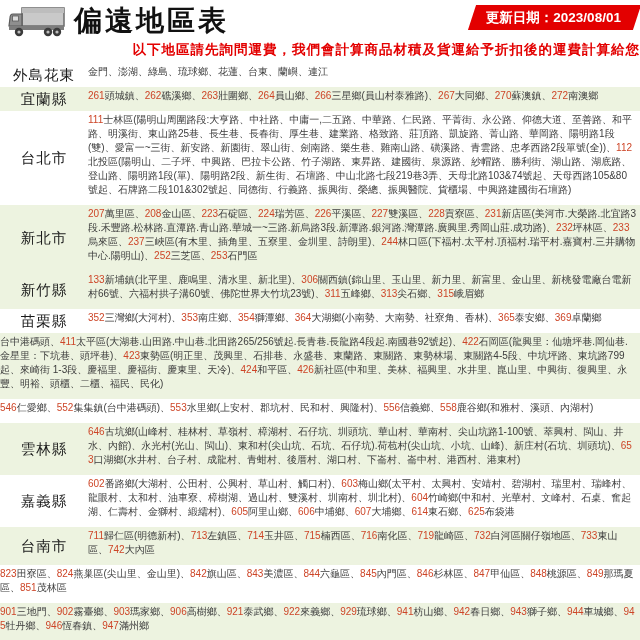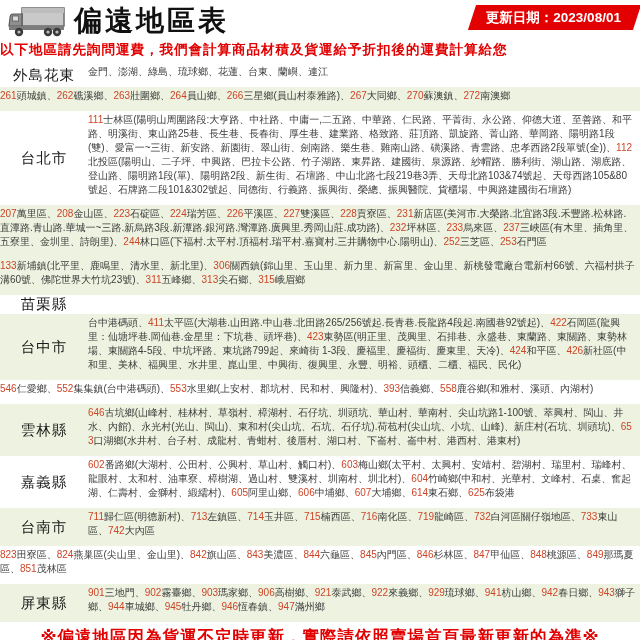--- a/index.html
+++ b/index.html
@@ -22,21 +22,21 @@
     position:absolute; right:3px; top:5px;
     background:var(--red,#e30000);
     transform:skewX(-18deg);
     padding:3px 16px 3px 14px;
   }
   .badge .badge-text {
     display:inline-block; transform:skewX(18deg);
     color:#fff; font-weight:bold; font-size:13.5px; white-space:nowrap;
   }
   .notice {
-    flex:0 0 auto; text-align:left;
+    flex:0 0 auto; text-align:right;
     color:var(--red,#e30000); font-weight:bold; font-size:13.5px;
     padding:3px 0 4px 0; letter-spacing:1px;font-family:Liberation Serif, serif;
   }
 
   
   .table { flex:1 1 auto; display:flex; flex-direction:column; }
   .row { display:flex; align-items:stretch; }
   .row.green { background:var(--rowgreen,#edf3e0); }
   .row.white { background:#ffffff; }
   .region {
@@ -85,58 +85,60 @@
   </div>
 
   <div class="notice">以下地區請先詢問運費，我們會計算商品材積及貨運給予折扣後的運費計算給您</div>
 
   <div class="table">
       <div class="row white">
         <div class="region">外島花東</div>
         <div class="content"><span class="txt">金門、澎湖、綠島、琉球鄉、花蓮、台東、蘭嶼、連江</span></div>
       </div>
       <div class="row green">
+        <div class="region">宜蘭縣</div>
         <div class="content"><span class="num">261</span><span class="txt">頭城鎮、</span><span class="num">262</span><span class="txt">礁溪鄉、</span><span class="num">263</span><span class="txt">壯圍鄉、</span><span class="num">264</span><span class="txt">員山鄉、</span><span class="num">266</span><span class="txt">三星鄉(員山村泰雅路)、</span><span class="num">267</span><span class="txt">大同鄉、</span><span class="num">270</span><span class="txt">蘇澳鎮、</span><span class="num">272</span><span class="txt">南澳鄉</span></div>
       </div>
       <div class="row white">
         <div class="region">台北市</div>
         <div class="content"><span class="num">111</span><span class="txt">士林區(陽明山周圍路段:大亨路、中社路、中庸一,二五路、中華路、仁民路、平菁街、永公路、仰德大道、至善路、和平路、明溪街、東山路25巷、長生巷、長春街、厚生巷、建業路、格致路、莊頂路、凱旋路、菁山路、華岡路、陽明路1段(雙)、愛富一~三街、新安路、新園街、翠山街、劍南路、樂生巷、雞南山路、磺溪路、青雲路、忠孝西路2段單號(全))、</span><span class="num">112</span><span class="txt">北投區(陽明山、二子坪、中興路、巴拉卡公路、竹子湖路、東昇路、建國街、泉源路、紗帽路、勝利街、湖山路、湖底路、登山路、陽明路1段(單)、陽明路2段、新生街、石壇路、中山北路七段219巷3弄、天母北路103&amp;74號起、天母西路105&amp;80號起、石牌路二段101&amp;302號起、同德街、行義路、振興街、榮總、振興醫院、貨櫃場、中興路建國街石壇路)</span></div>
       </div>
       <div class="row green">
+        <div class="region">新北市</div>
         <div class="content"><span class="num">207</span><span class="txt">萬里區、</span><span class="num">208</span><span class="txt">金山區、</span><span class="num">223</span><span class="txt">石碇區、</span><span class="num">224</span><span class="txt">瑞芳區、</span><span class="num">226</span><span class="txt">平溪區、</span><span class="num">227</span><span class="txt">雙溪區、</span><span class="num">228</span><span class="txt">貢寮區、</span><span class="num">231</span><span class="txt">新店區(美河市.大榮路.北宜路3段.禾豐路.松林路.直潭路.青山路.華城一~三路.新烏路3段.新潭路.銀河路.灣潭路.廣興里.秀岡山莊.成功路)、</span><span class="num">232</span><span class="txt">坪林區、</span><span class="num">233</span><span class="txt">烏來區、</span><span class="num">237</span><span class="txt">三峽區(有木里、插角里、五寮里、金圳里、詩朗里)、</span><span class="num">244</span><span class="txt">林口區(下福村.太平村.頂福村.瑞平村.嘉寶村.三井購物中心.陽明山)、</span><span class="num">252</span><span class="txt">三芝區、</span><span class="num">253</span><span class="txt">石門區</span></div>
       </div>
       <div class="row green">
+        <div class="region">新竹縣</div>
         <div class="content"><span class="num">133</span><span class="txt">新埔鎮(北平里、鹿鳴里、清水里、新北里)、</span><span class="num">306</span><span class="txt">關西鎮(錦山里、玉山里、新力里、新富里、金山里、新桃發電廠台電新村66號、六福村拱子溝60號、佛陀世界大竹坑23號)、</span><span class="num">311</span><span class="txt">五峰鄉、</span><span class="num">313</span><span class="txt">尖石鄉、</span><span class="num">315</span><span class="txt">峨眉鄉</span></div>
       </div>
       <div class="row white">
         <div class="region">苗栗縣</div>
+        <div class="content"><span class="num">352</span><span class="txt">三灣鄉(大河村)、</span><span class="num">353</span><span class="txt">南庄鄉、</span><span class="num">354</span><span class="txt">獅潭鄉、</span><span class="num">364</span><span class="txt">大湖鄉(小南勢、大南勢、社寮角、香林)、</span><span class="num">365</span><span class="txt">泰安鄉、</span><span class="num">369</span><span class="txt">卓蘭鄉</span></div>
       </div>
       <div class="row green">
-        <div class="region">台中市</div>
         <div class="content"><span class="txt">台中港碼頭、</span><span class="num">411</span><span class="txt">太平區(大湖巷.山田路.中山巷.北田路265/256號起.長青巷.長龍路4段起.南國巷92號起)、</span><span class="num">422</span><span class="txt">石岡區(龍興里：仙塘坪巷.岡仙巷.金星里：下坑巷、頭坪巷)、</span><span class="num">423</span><span class="txt">東勢區(明正里、茂興里、石排巷、永盛巷、東蘭路、東關路、東勢林場、東關路4-5段、中坑坪路、東坑路799起、來崎街 1-3段、慶福里、慶福街、慶東里、天冷)、</span><span class="num">424</span><span class="txt">和平區、</span><span class="num">426</span><span class="txt">新社區(中和里、美林、福興里、水井里、崑山里、中興街、復興里、永豐、明裕、頭櫃、二櫃、福民、民化)</span></div>
       </div>
       <div class="row white">
-        <div class="content"><span class="num">546</span><span class="txt">仁愛鄉、</span><span class="num">552</span><span class="txt">集集鎮(台中港碼頭)、</span><span class="num">553</span><span class="txt">水里鄉(上安村、郡坑村、民和村、興隆村)、</span><span class="num">393</span><span class="txt">信義鄉、</span><span class="num">558</span><span class="txt">鹿谷鄉(和雅村、溪頭、內湖村)</span></div>
+        <div class="content"><span class="num">546</span><span class="txt">仁愛鄉、</span><span class="num">552</span><span class="txt">集集鎮(台中港碼頭)、</span><span class="num">553</span><span class="txt">水里鄉(上安村、郡坑村、民和村、興隆村)、</span><span class="num">556</span><span class="txt">信義鄉、</span><span class="num">558</span><span class="txt">鹿谷鄉(和雅村、溪頭、內湖村)</span></div>
       </div>
       <div class="row green">
         <div class="region">雲林縣</div>
         <div class="content"><span class="num">646</span><span class="txt">古坑鄉(山峰村、桂林村、草嶺村、樟湖村、石仔坑、圳頭坑、華山村、華南村、尖山坑路1-100號、萃興村、閩山、井水、內館)、永光村(光山、閩山)、東和村(尖山坑、石坑、石仔坑).荷苞村(尖山坑、小坑、山峰)、新庄村(石坑、圳頭坑)、</span><span class="num">653</span><span class="txt">口湖鄉(水井村、台子村、成龍村、青蚶村、後厝村、湖口村、下崙村、崙中村、港西村、港東村)</span></div>
       </div>
       <div class="row white">
         <div class="region">嘉義縣</div>
         <div class="content"><span class="num">602</span><span class="txt">番路鄉(大湖村、公田村、公興村、草山村、觸口村)、</span><span class="num">603</span><span class="txt">梅山鄉(太平村、太興村、安靖村、碧湖村、瑞里村、瑞峰村、龍眼村、太和村、油車寮、樟樹湖、過山村、雙溪村、圳南村、圳北村)、</span><span class="num">604</span><span class="txt">竹崎鄉(中和村、光華村、文峰村、石桌、奮起湖、仁壽村、金獅村、緞繻村)、</span><span class="num">605</span><span class="txt">阿里山鄉、</span><span class="num">606</span><span class="txt">中埔鄉、</span><span class="num">607</span><span class="txt">大埔鄉、</span><span class="num">614</span><span class="txt">東石鄉、</span><span class="num">625</span><span class="txt">布袋港</span></div>
       </div>
       <div class="row green">
         <div class="region">台南市</div>
         <div class="content"><span class="num">711</span><span class="txt">歸仁區(明德新村)、</span><span class="num">713</span><span class="txt">左鎮區、</span><span class="num">714</span><span class="txt">玉井區、</span><span class="num">715</span><span class="txt">楠西區、</span><span class="num">716</span><span class="txt">南化區、</span><span class="num">719</span><span class="txt">龍崎區、</span><span class="num">732</span><span class="txt">白河區關仔嶺地區、</span><span class="num">733</span><span class="txt">東山區、</span><span class="num">742</span><span class="txt">大內區</span></div>
       </div>
       <div class="row white">
         <div class="content"><span class="num">823</span><span class="txt">田寮區、</span><span class="num">824</span><span class="txt">燕巢區(尖山里、金山里)、</span><span class="num">842</span><span class="txt">旗山區、</span><span class="num">843</span><span class="txt">美濃區、</span><span class="num">844</span><span class="txt">六龜區、</span><span class="num">845</span><span class="txt">內門區、</span><span class="num">846</span><span class="txt">杉林區、</span><span class="num">847</span><span class="txt">甲仙區、</span><span class="num">848</span><span class="txt">桃源區、</span><span class="num">849</span><span class="txt">那瑪夏區、</span><span class="num">851</span><span class="txt">茂林區</span></div>
       </div>
       <div class="row green">
-        <div class="region">屏東縣</div>
         <div class="content"><span class="num">901</span><span class="txt">三地門、</span><span class="num">902</span><span class="txt">霧臺鄉、</span><span class="num">903</span><span class="txt">瑪家鄉、</span><span class="num">906</span><span class="txt">高樹鄉、</span><span class="num">921</span><span class="txt">泰武鄉、</span><span class="num">922</span><span class="txt">來義鄉、</span><span class="num">929</span><span class="txt">琉球鄉、</span><span class="num">941</span><span class="txt">枋山鄉、</span><span class="num">942</span><span class="txt">春日鄉、</span><span class="num">943</span><span class="txt">獅子鄉、</span><span class="num">944</span><span class="txt">車城鄉、</span><span class="num">945</span><span class="txt">牡丹鄉、</span><span class="num">946</span><span class="txt">恆春鎮、</span><span class="num">947</span><span class="txt">滿州鄉</span></div>
       </div>
     </div>
 
   <div class="footer">※偏遠地區因為貨運不定時更新，實際請依照賣場首頁最新更新的為準※</div>
 
 </div>
 
 </body></html>

